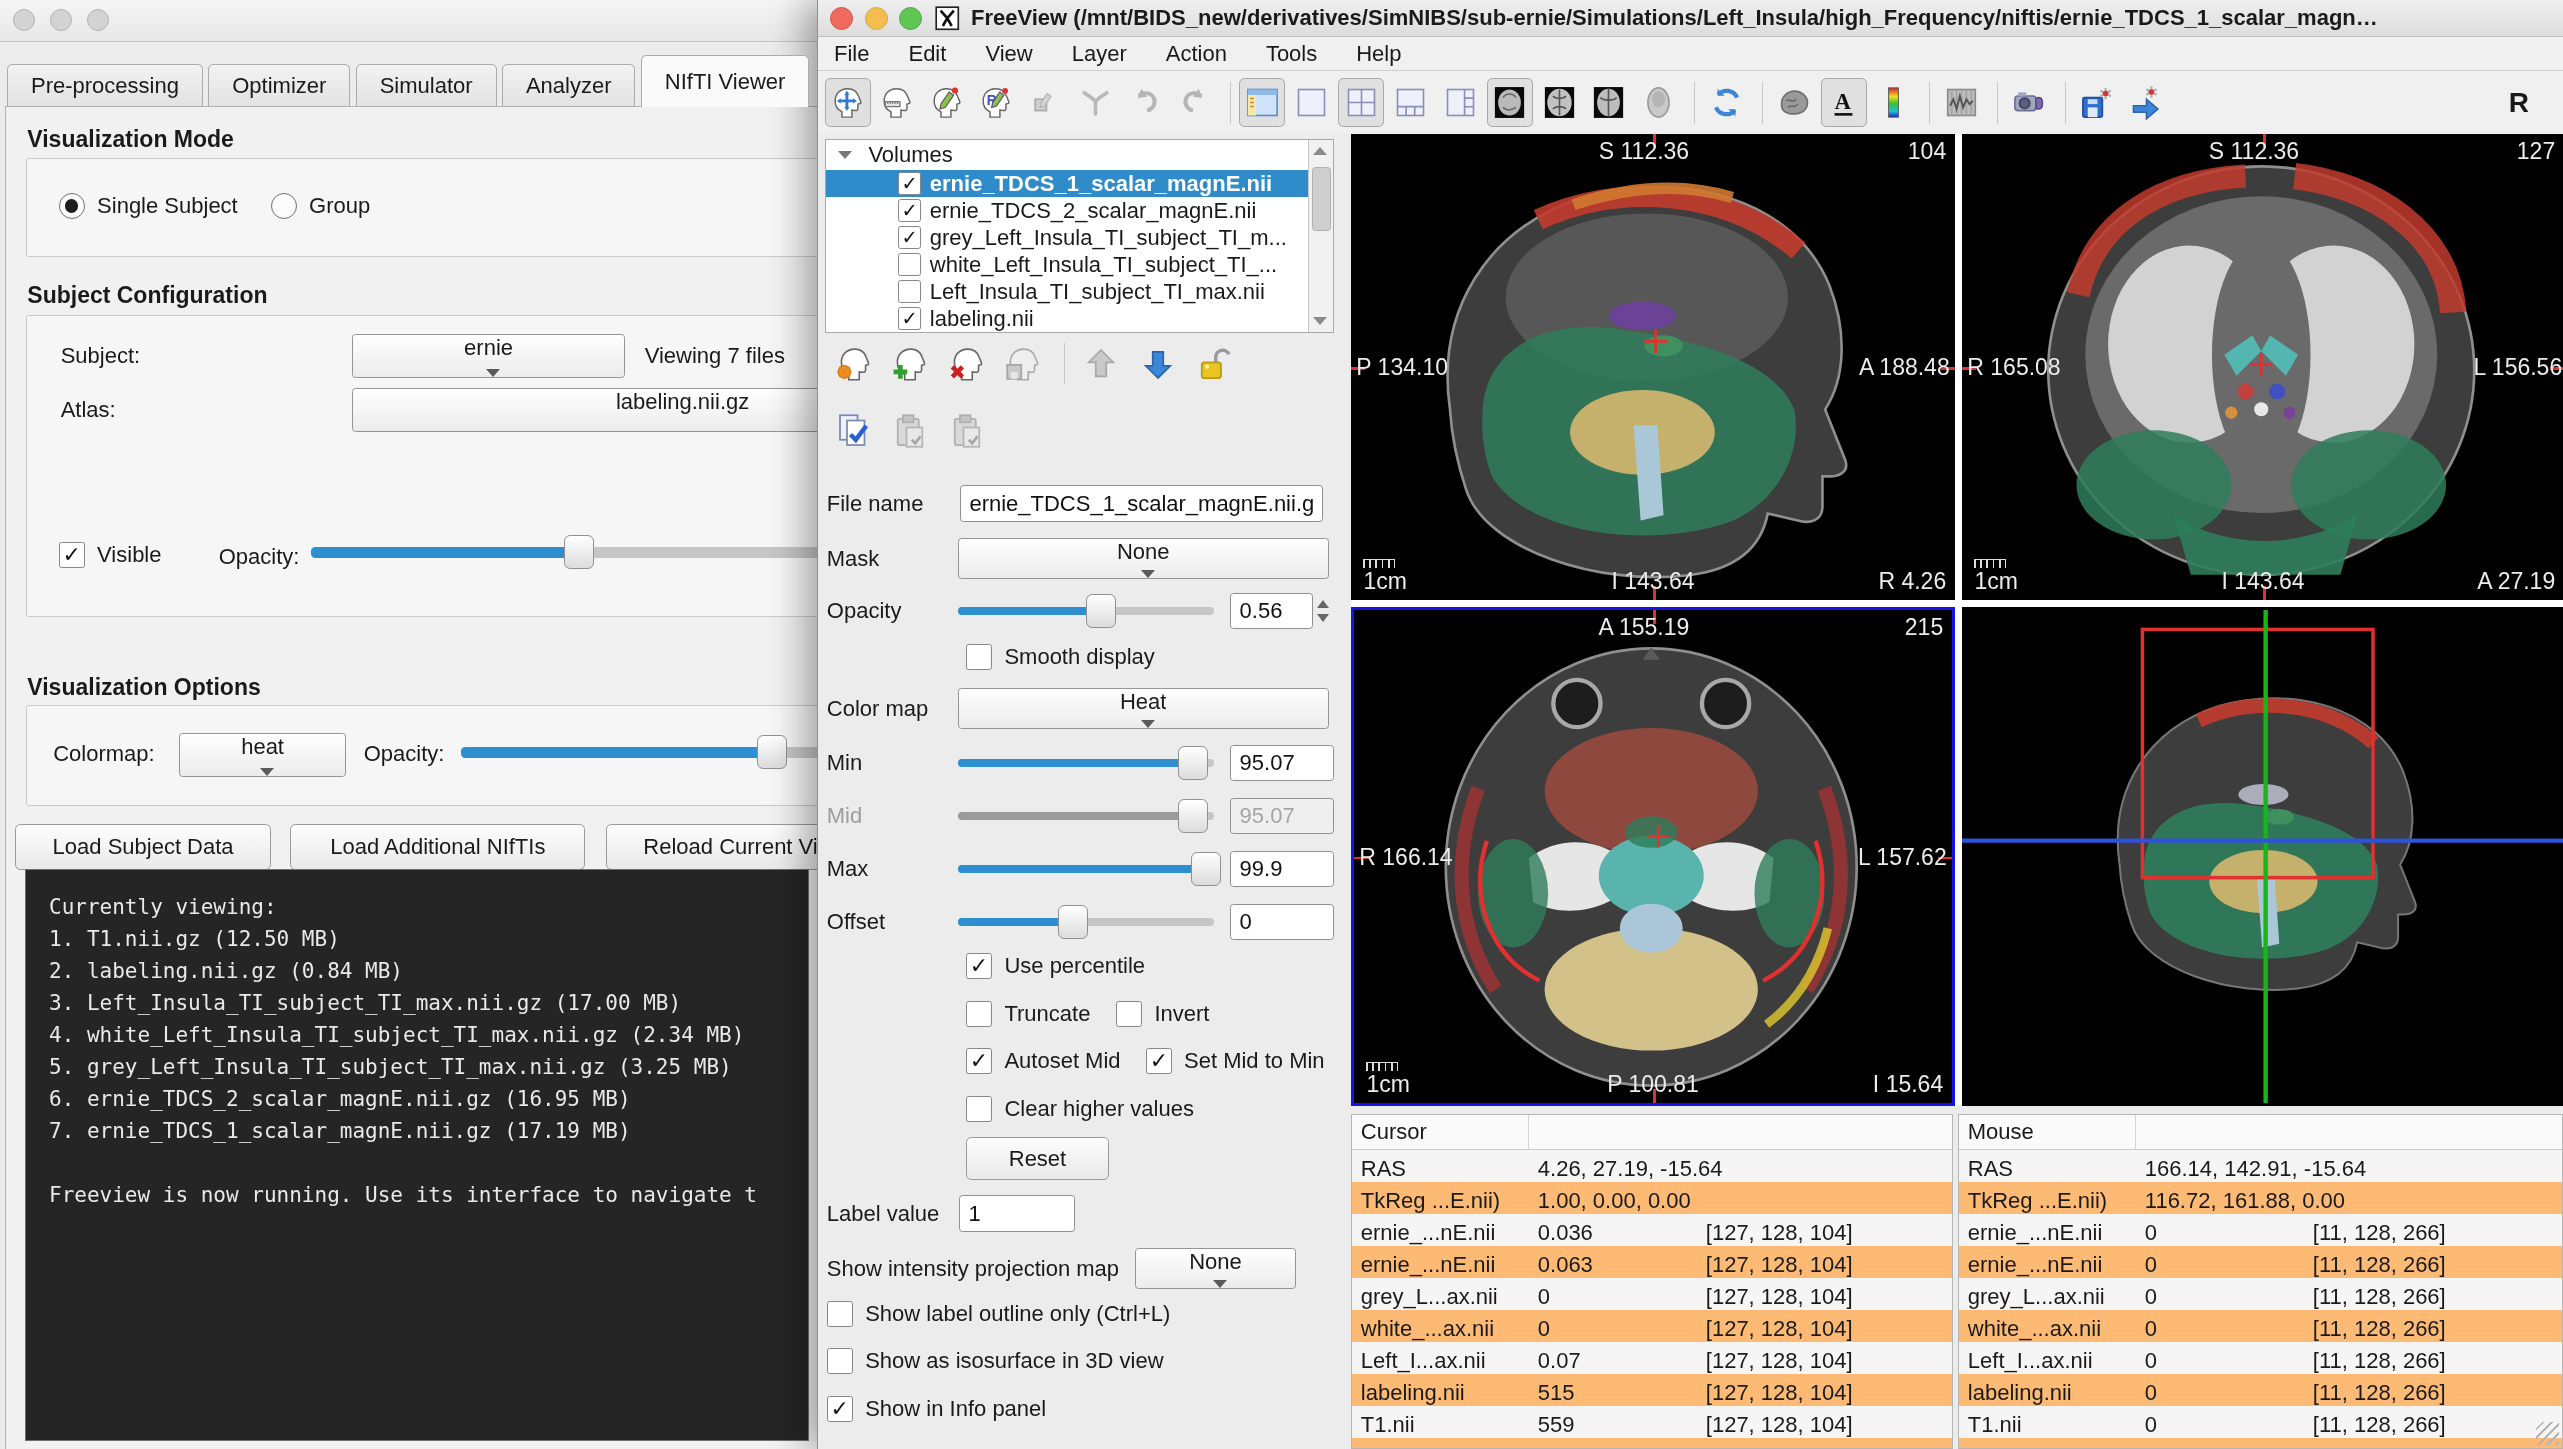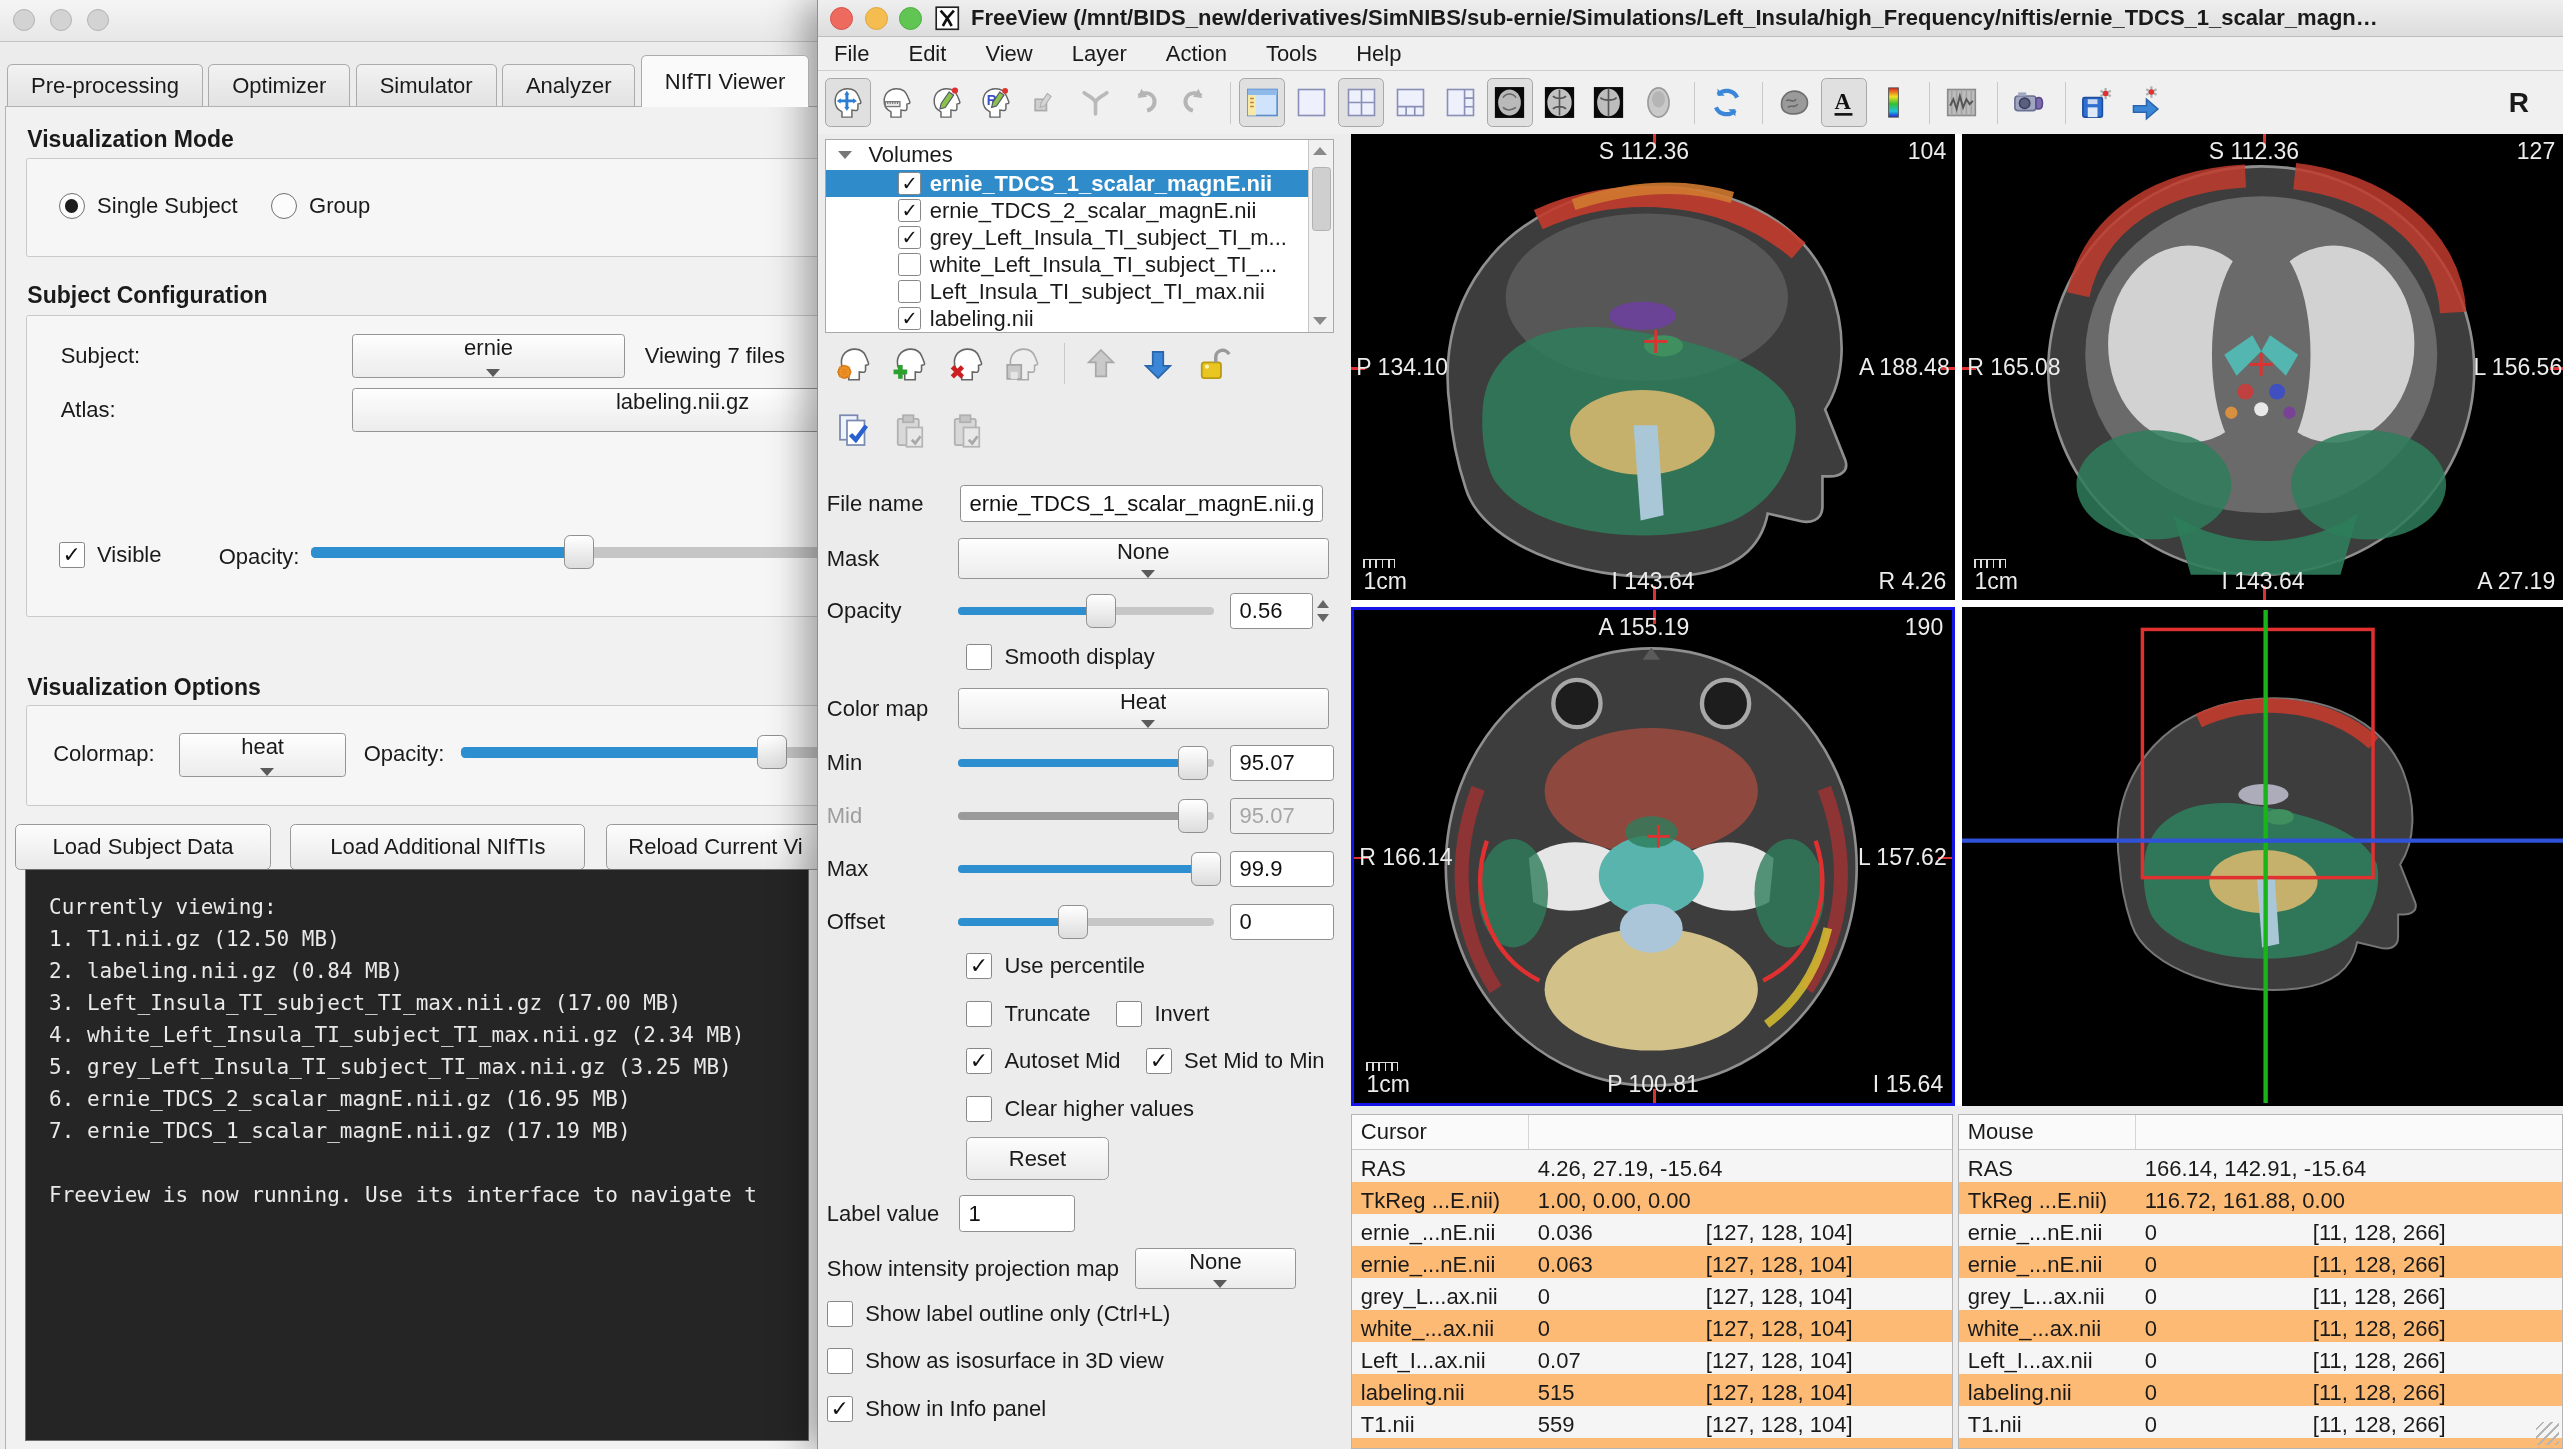--- a/index.html
+++ b/index.html
@@ -171,21 +171,21 @@
       </div>
       <div class="abs lab" style="left:337px;top:35px">Opacity:</div>
       <div class="slider abs" style="left:434px;top:41px;width:635px;height:10.6px">
         <div class="fill" style="width:49%"></div>
           <div class="handle" style="left:49%"></div>
       </div>
     </div>
 
     <div class="btn abs" style="left:8.8px;top:717px;width:254px;height:44px">Load Subject Data</div>
     <div class="btn abs" style="left:284px;top:717px;width:293px;height:44px">Load Additional NIfTIs</div>
-    <div class="btn abs" style="left:600px;top:717px;width:291px;height:44px;justify-content:flex-start;padding-left:21px">Reload Current Vi</div>
+    <div class="btn abs" style="left:600px;top:717px;width:291px;height:44px;justify-content:flex-start;padding-left:36px">Reload Current Vi</div>
   </div>
 
   <div id="console" class="abs"><span>Currently viewing:</span>
 <span>1. T1.nii.gz (12.50 MB)</span>
 <span>2. labeling.nii.gz (0.84 MB)</span>
 <span>3. Left_Insula_TI_subject_TI_max.nii.gz (17.00 MB)</span>
 <span>4. white_Left_Insula_TI_subject_TI_max.nii.gz (2.34 MB)</span>
 <span>5. grey_Left_Insula_TI_subject_TI_max.nii.gz (3.25 MB)</span>
 <span>6. ernie_TDCS_2_scalar_magnE.nii.gz (16.95 MB)</span>
 <span>7. ernie_TDCS_1_scalar_magnE.nii.gz (17.19 MB)</span>
@@ -726,21 +726,21 @@
         <path d="M142 202 C112 282 117 362 162 432" stroke="#b03030" stroke-width="16" fill="none" opacity=".7"></path>
         <path d="M538 202 C568 282 563 362 518 432" stroke="#b03030" stroke-width="16" fill="none" opacity=".7"></path>
         <path d="M472 472 C512 442 532 402 542 362" stroke="#d8c030" stroke-width="10" fill="none" opacity=".85"></path>
         <path d="M348 244 v26 M335 257 h26" stroke="#e03030" stroke-width="3"></path>
       </svg>
       <div class="tickv" style="left:50%;top:0"></div>
       <div class="tickv" style="left:50%;bottom:0"></div>
       <div class="tickh" style="left:0;top:50%"></div>
       <div class="tickh" style="right:0;top:50%"></div>
       <div class="vlabel" style="left:50%;transform:translateX(-60%);top:3.5px">A 155.19</div>
-      <div class="vlabel" style="right:8.8px;top:3.5px">190</div>
+      <div class="vlabel" style="right:8.8px;top:3.5px">215</div>
       <div class="vlabel" style="left:5.3px;top:50%;transform:translateY(-50%)">R 166.14</div>
       <div class="vlabel" style="right:5.3px;top:50%;transform:translateY(-50%)">L 157.62</div>
       <div class="vlabel" style="left:12.4px;bottom:5.3px"><div class="ruler"></div><span>1cm</span></div>
       <div class="vlabel" style="left:50%;transform:translateX(-50%);bottom:5.3px">P 100.81</div>
       <div class="vlabel" style="right:8.8px;bottom:5.3px">I 15.64</div>
     </div>
 
     <div class="view" style="left:611px;top:473px;width:602px;height:499px">
       <svg class="brain" viewBox="0 0 684 560" preserveAspectRatio="xMidYMid meet">
         <g transform="translate(95,55) scale(0.75)">

